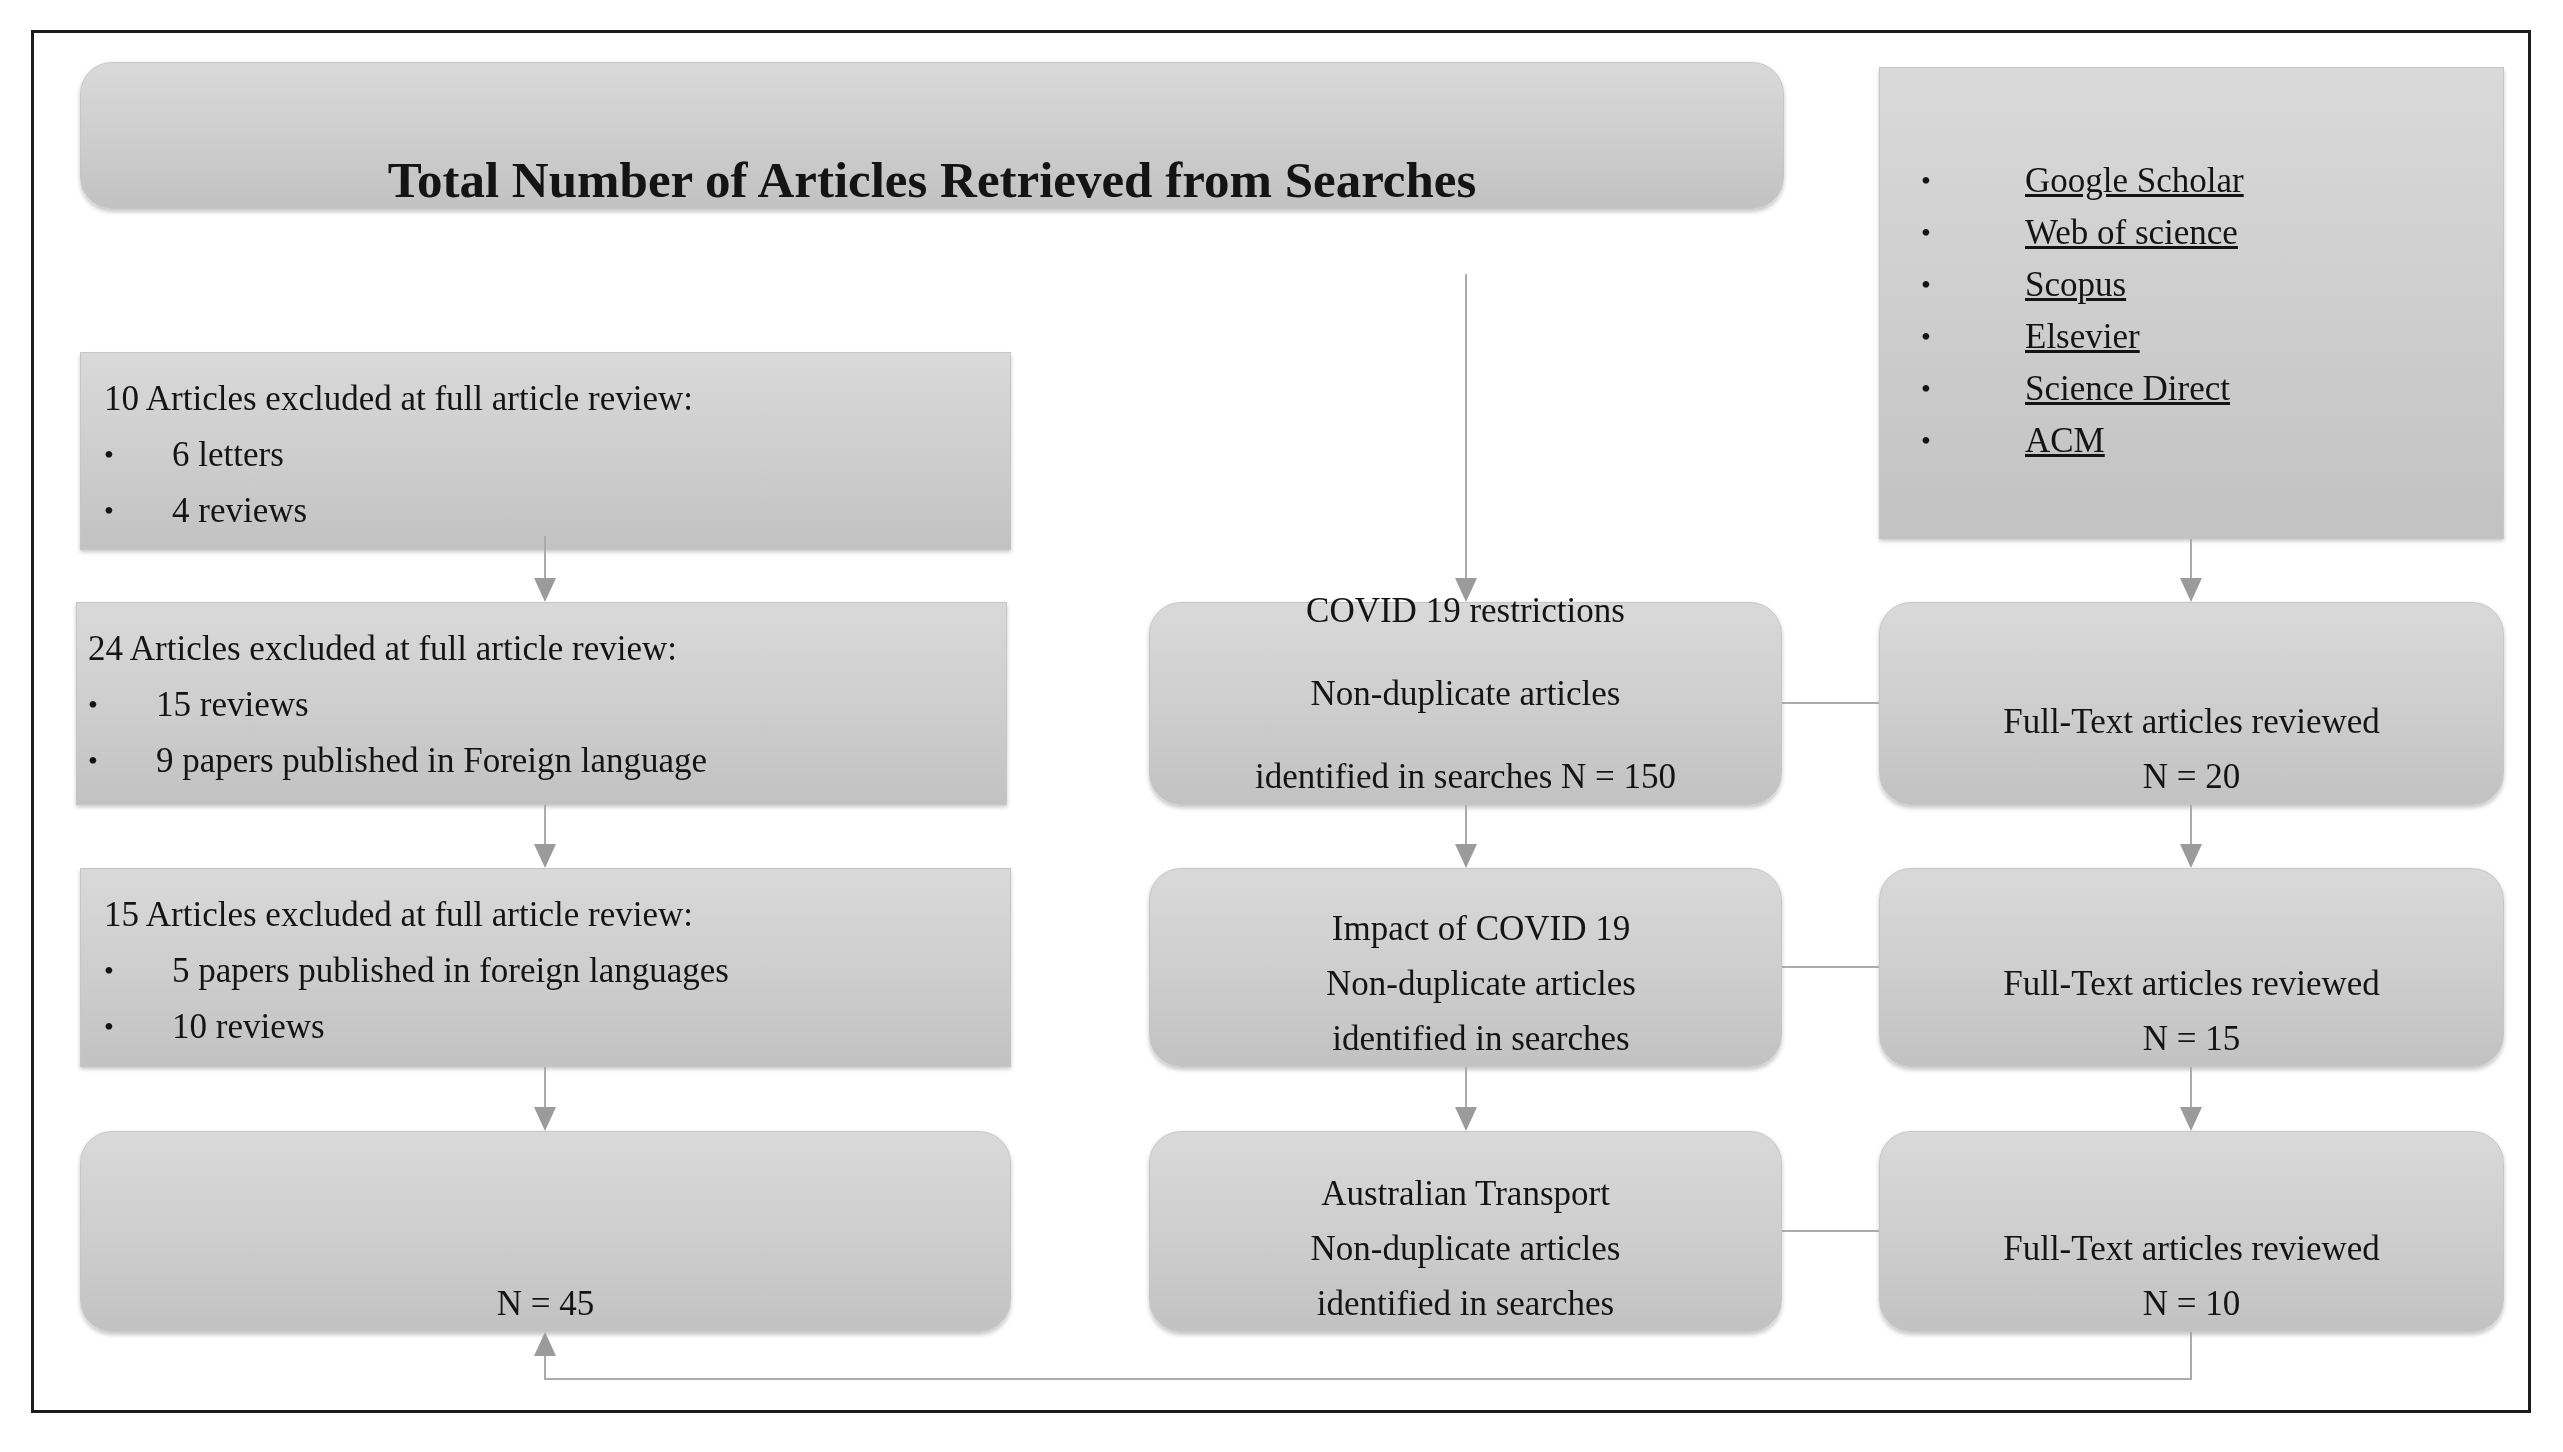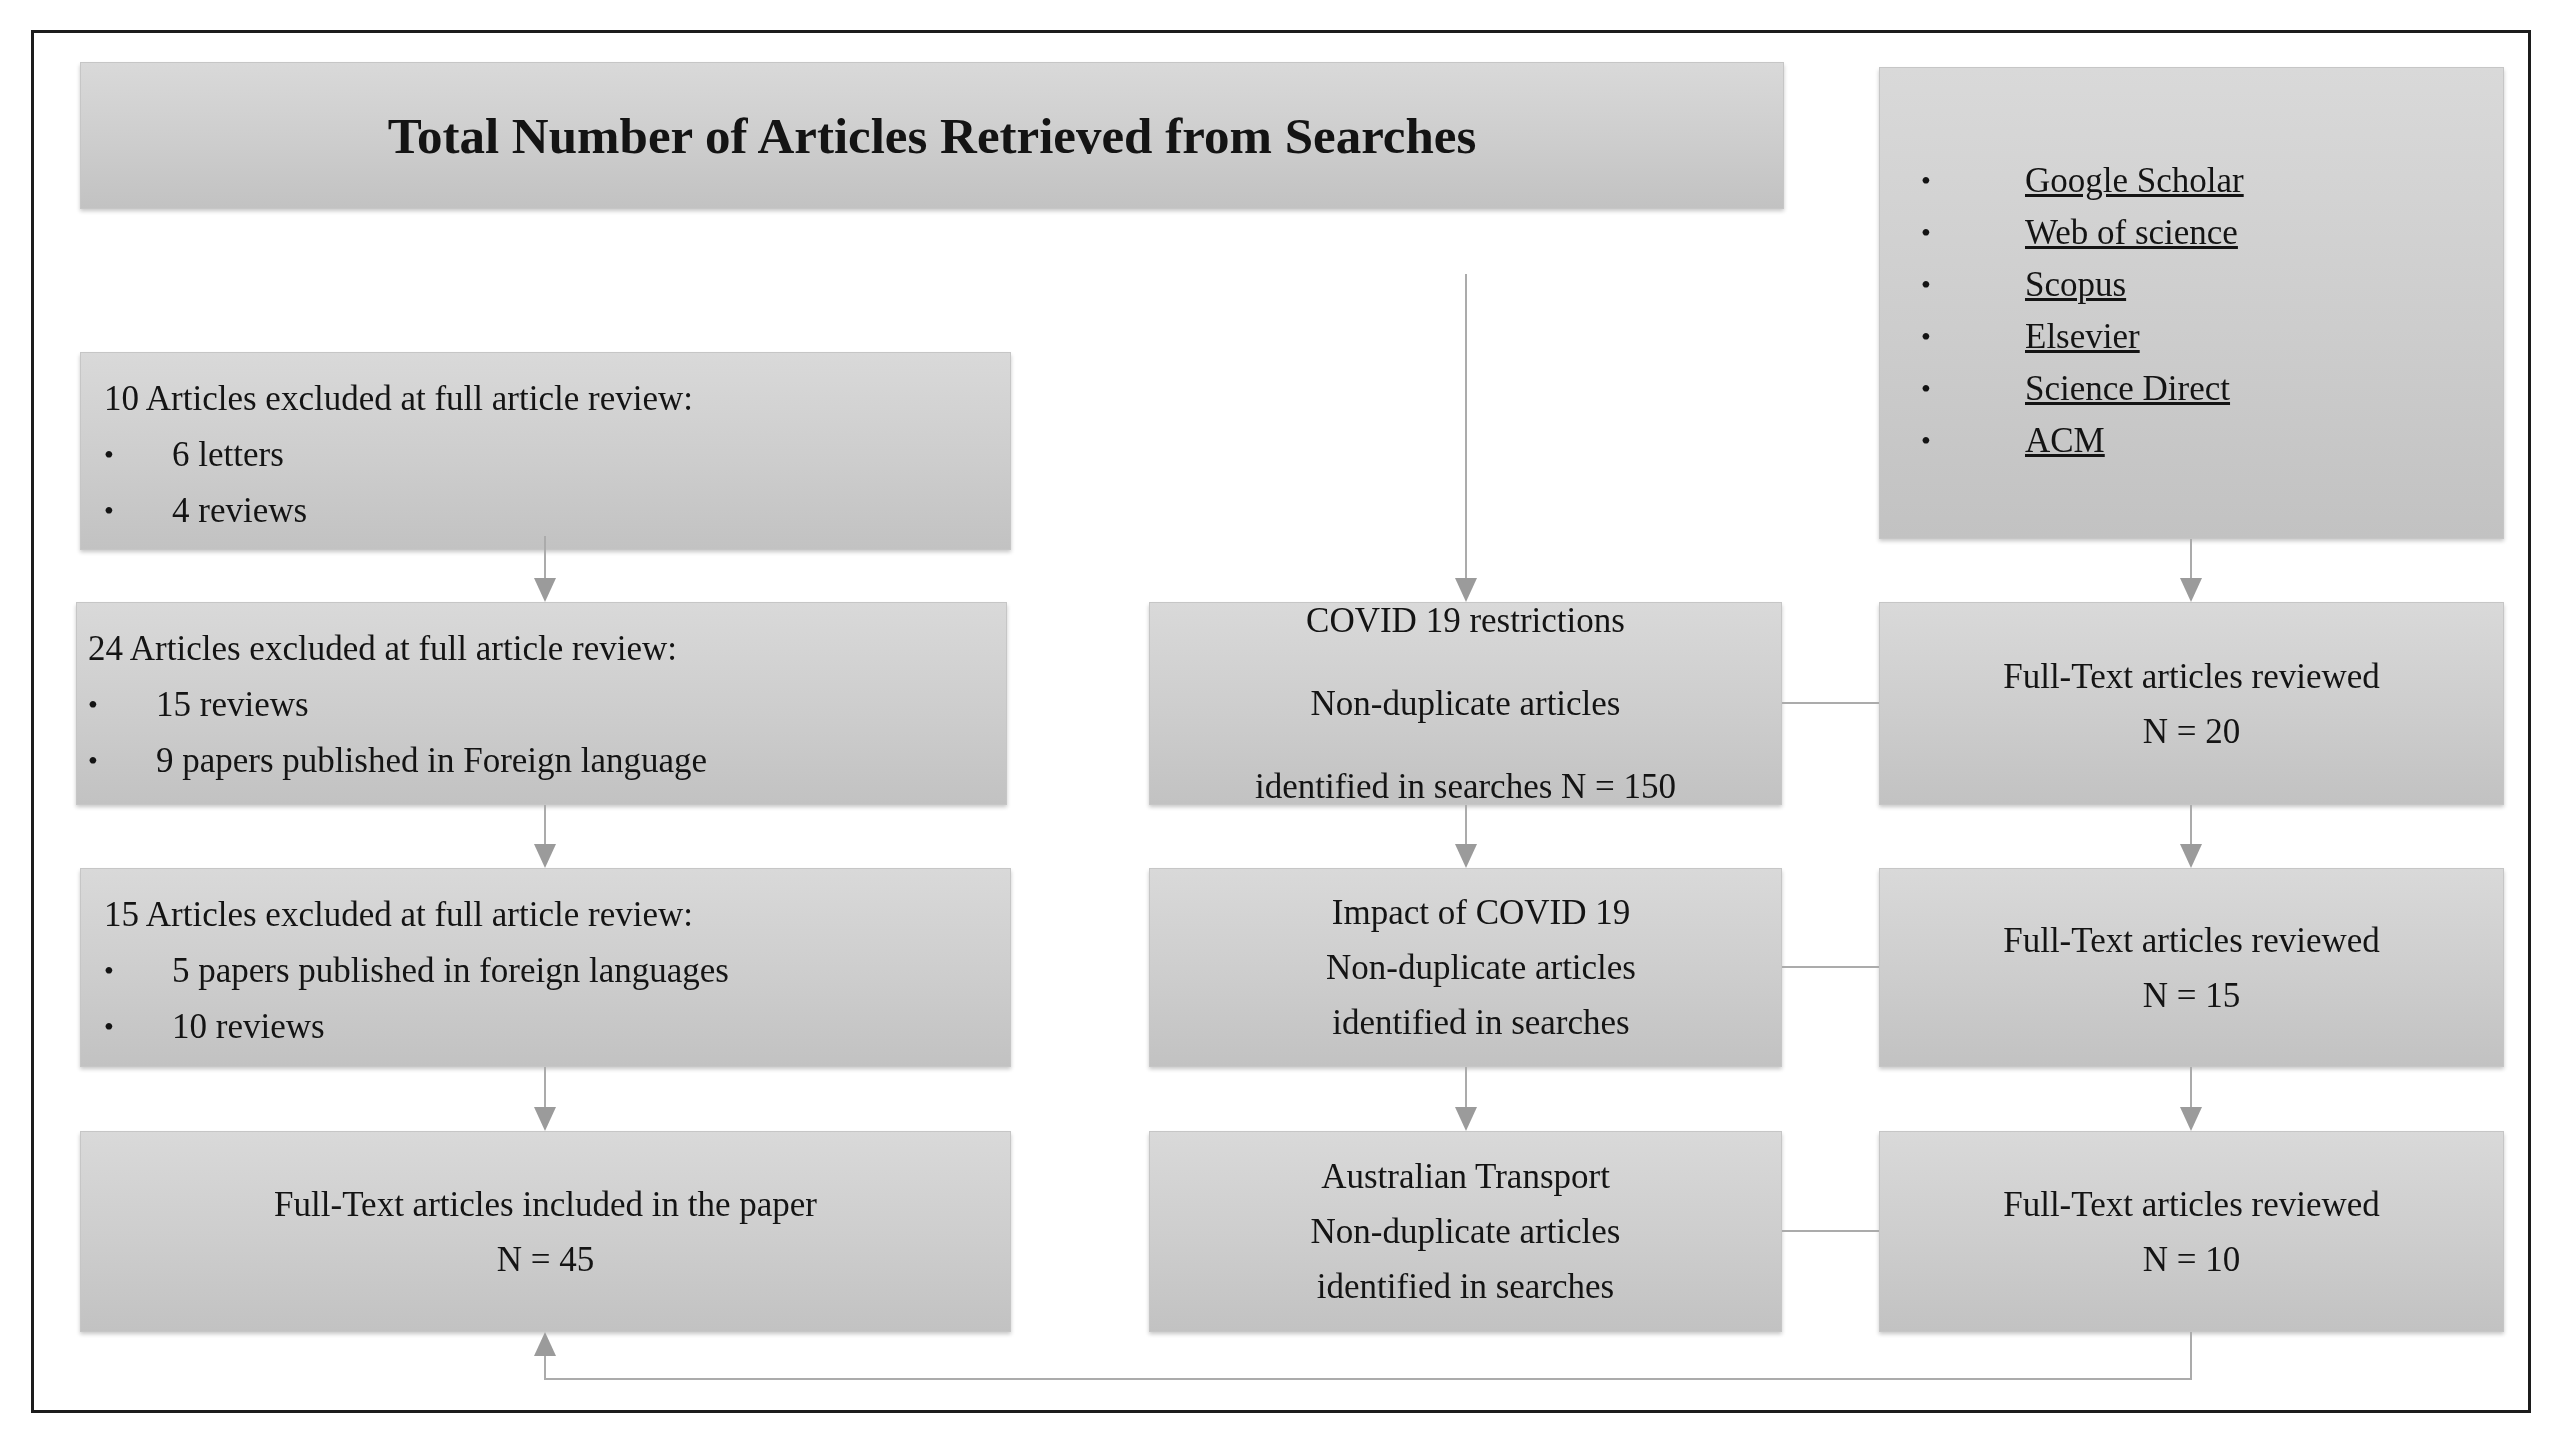--- a/index.html
+++ b/index.html
@@ -5,22 +5,22 @@
   html,body{margin:0;padding:0;background:#ffffff;}
   .page{position:relative;width:2563px;height:1453px;background:#ffffff;
         font-family:"Liberation Serif", serif;color:#141414;overflow:hidden;}
   .frame{position:absolute;left:31px;top:30px;width:2494px;height:1377px;
          border:3.5px solid #1c1c1c;background:#ffffff;}
   
   .box{position:absolute;box-sizing:border-box;
        background:linear-gradient(180deg,#d9d9d9 0%,#cdcdcd 55%,#c2c2c2 100%);
        border:1.2px solid #c6c6c6;
        box-shadow:0 2.9px 4.1px rgba(0,0,0,0.22);}
-  .center-box{display:flex;flex-direction:column;justify-content:center;
-              align-items:center;text-align:center;}
+  .center-box{display:flex;flex-direction:column;justify-content:flex-end;
+              align-items:center;text-align:center;border-radius:32px;}
   .box-line{font-size:35px;line-height:55px;white-space:nowrap;}
   .title-text{font-size:51px;font-weight:bold;line-height:56px;white-space:nowrap;}
   .pad-box{padding:17.5px 23px 0 23px;}
   .heading-line{font-size:35px;line-height:56px;white-space:nowrap;}
   .bullet-row{display:flex;font-size:35px;line-height:56px;white-space:nowrap;}
   .bullet-glyph{width:34px;text-align:left;font-size:28px;}
   .left-indent .bullet-text{padding-left:34px;}
   .src-list{padding:87px 0 0 41px;}
   .src-list .bullet-row{line-height:52px;}
   .src-list .bullet-text{padding-left:70px;text-decoration:underline;}
@@ -98,21 +98,20 @@
       <span class="bullet-glyph">•</span>
       <span class="bullet-text">5 papers published in foreign languages</span>
     </div>
     <div class="bullet-row">
       <span class="bullet-glyph">•</span>
       <span class="bullet-text">10 reviews</span>
     </div>
   </div>
 
   <div class="box center-box" style="left:80px;top:1131px;width:931px;height:201px;">
-    <div class="box-line">Full-Text articles included in the paper</div>
     <div class="box-line">N = 45</div>
   </div>
 
   <div class="box center-box" style="left:1149px;top:602px;width:633px;height:203px;gap:28px;">
     <div class="box-line">COVID 19 restrictions</div>
     <div class="box-line">Non-duplicate articles</div>
     <div class="box-line">identified in searches N = 150</div>
   </div>
 
   <div class="box center-box" style="left:1149px;top:868px;width:633px;height:199px;padding-left:31px;">

